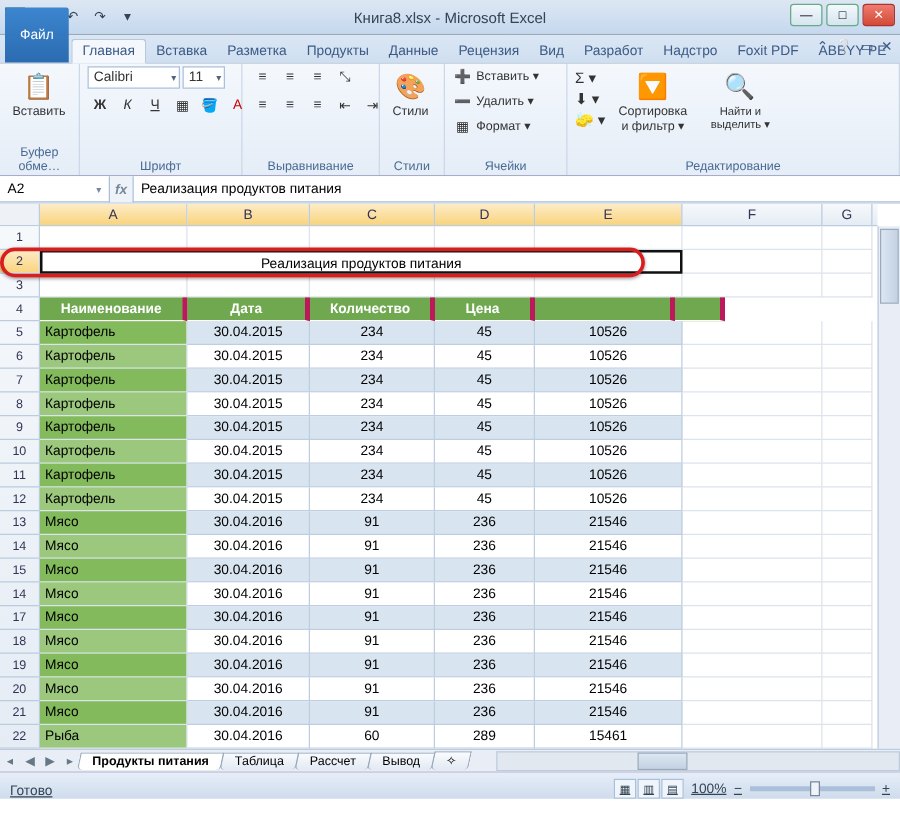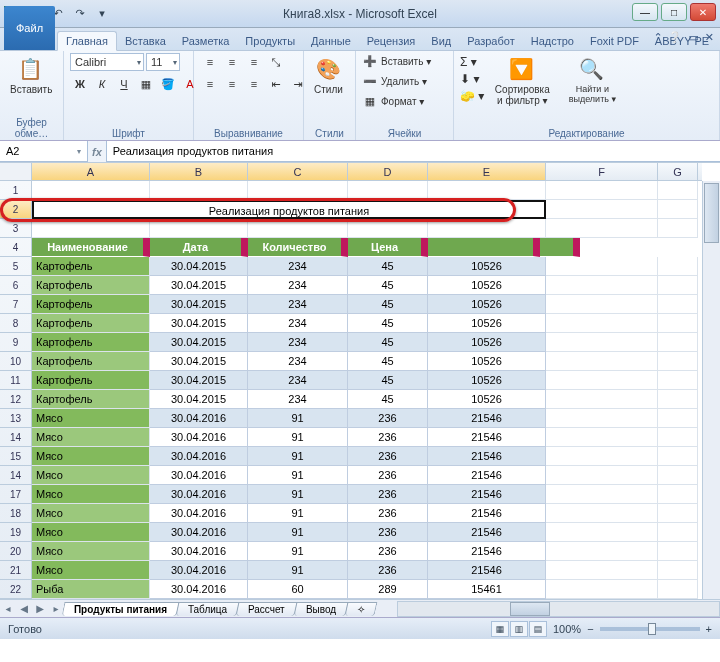--- a/index.html
+++ b/index.html
@@ -51,21 +51,21 @@
 .colh { border-right:1px solid #bcd; text-align:center; font-size:11px; color:#335; line-height:18px; }
 .colh.sel { background:linear-gradient(#fdecc7,#f9d47e); }
 .rows { position:absolute; left:0; top:18px; width:32px; bottom:18px; background:linear-gradient(#f6f9fc,#e5ecf4); border-right:1px solid #bcd; }
 .rowh { height:19px; border-bottom:1px solid #bcd; text-align:center; font-size:10px; color:#335; line-height:19px; }
 .rowh.sel { background:linear-gradient(#fdecc7,#f9d47e); }
 .cells { position:absolute; left:32px; top:18px; right:18px; bottom:18px; overflow:hidden; }
 .cellrow { display:flex; height:19px; }
 .cell { border-right:1px solid #dbe3ec; border-bottom:1px solid #dbe3ec; font-size:11px; padding:0 4px; line-height:18px; overflow:hidden; white-space:nowrap; }
 .merged-title { grid-column:span 5; text-align:center; font-size:11px; background:#fff; position:relative; }
 .highlight { position:absolute; border:3px solid #d62020; border-radius:14px; pointer-events:none; box-shadow:0 1px 3px rgba(0,0,0,.4); }
-.thead .cell { background:#6fa84f; color:#fff; font-weight:bold; text-align:center; border-right:7px solid #be185d; border-bottom:1px solid #fff; }
+.thead .cell { background:#6fa84f; color:#fff; font-weight:bold; text-align:center; border-right:4px solid #be185d; border-bottom:1px solid #fff; }
 .r-alt0 .c0 { background:#83ba5c; }
 .r-alt1 .c0 { background:#9bc87c; }
 .r-alt0 .cd { background:#d8e4f0; }
 .r-alt1 .cd { background:#fff; }
 .cd { text-align:center; border-right:1px solid #bfcde0; border-bottom:1px solid #bfcde0; }
 .c0 { text-align:left; }
 
 
 .sheettabs { position:absolute; left:0; right:0; bottom:0; height:18px; background:#e9eef6; display:flex; align-items:center; font-size:10px; border-top:1px solid #bcd; }
 .sheettabs .nav { display:flex; }
@@ -73,21 +73,21 @@
 .stab { padding:1px 10px; border:1px solid #9ab; border-bottom:none; background:linear-gradient(#f9fbfe,#e2e9f3); margin-left:-1px; border-radius:0 0 4px 4px; transform:skewX(-12deg); }
 .stab span { display:inline-block; transform:skewX(12deg); }
 .stab.active { background:#fff; font-weight:bold; }
 .hscroll { flex:1; margin-left:20px; height:16px; background:#e2e8ef; border:1px solid #bcd; position:relative; }
 .hscroll .thumb { position:absolute; left:35%; width:40px; height:100%; background:linear-gradient(#dde7f2,#c2d1e2); border:1px solid #9ab; }
 
 .vscroll { position:absolute; right:0; top:18px; bottom:18px; width:18px; background:#e9eef6; border-left:1px solid #bcd; }
 .vscroll .thumb { position:absolute; top:2px; left:1px; right:1px; height:60px; background:linear-gradient(90deg,#dde7f2,#c2d1e2); border:1px solid #9ab; }
 
 
-.status { height:22px; background:linear-gradient(#e6eef8,#cfdcec); display:flex; align-items:center; justify-content:space-between; padding:0 8px; font-size:11px; color:#345; border-top:1px solid #aac; }
+.status { height:22px; background:linear-gradient(#e6eef8,#cfdcec); display:flex; align-items:flex-end; justify-content:space-between; padding:0 8px; font-size:11px; color:#345; border-top:1px solid #aac;text-decoration:underline; }
 .zoom { display:flex; align-items:center; gap:6px; }
 .slider { width:100px; height:4px; background:#aac0da; position:relative; }
 .slider .knob { position:absolute; left:48%; top:-4px; width:8px; height:12px; background:#eef4fa; border:1px solid #789; }
 .viewbtns { display:flex; gap:1px; }
 .viewbtns span { width:18px; height:16px; border:1px solid #aac0da; background:#f0f5fb; display:inline-flex; align-items:center; justify-content:center; font-size:9px; }
 </style>
 </head>
 <body>
 
 <div class="titlebar">

